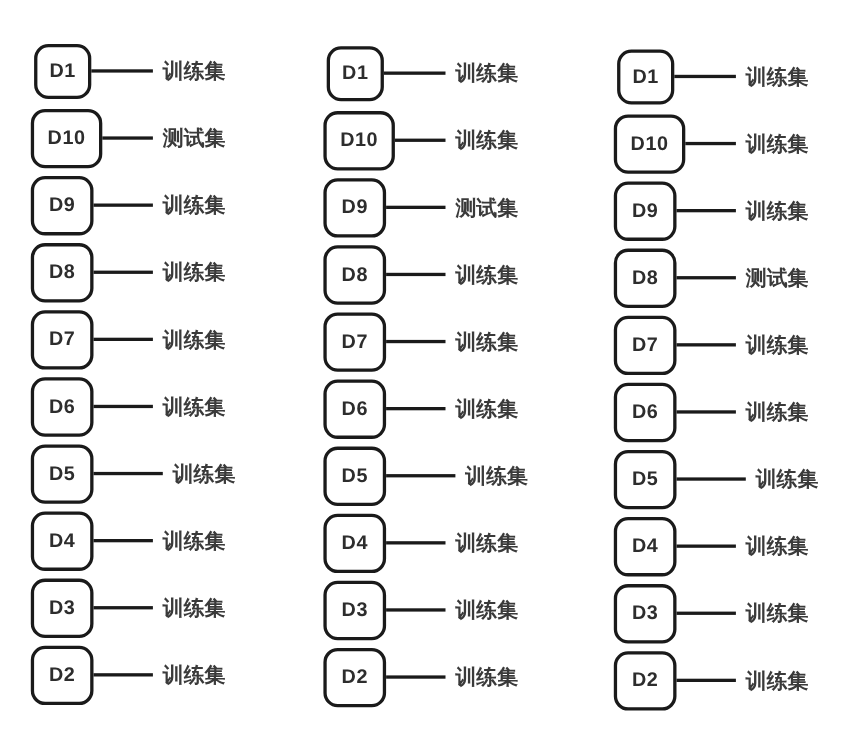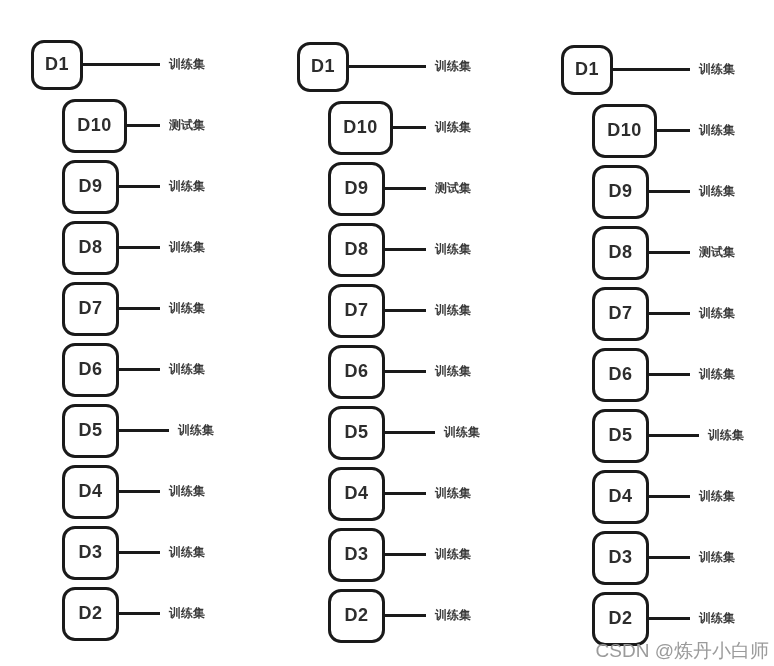--- a/index.html
+++ b/index.html
@@ -39,41 +39,40 @@
   .box {
     flex: 0 0 auto;
     width: 57px;
     height: 54px;
     background: var(--bg);
     border: 3px solid var(--stroke);
     border-radius: 13px;
     display: flex;
     align-items: center;
     justify-content: center;
-    margin-left: 34px;
   }
   .box.wide { width: 65px; }
   .row:first-child .box { width: 52px; height: 50px; margin-left: 3px; }
 
   .box-label {
     font-size: 18px;
     letter-spacing: 0.5px;
     color: var(--box-text);
   }
 
   .line {
     flex: 1 1 auto;
     height: 3px;
     background: var(--stroke);
     margin-right: 9px;
   }
 
   .set-label {
     flex: 0 0 auto;
-    font-size: 12px;
+    font-size: 19px;
     color: var(--label-text);
     white-space: nowrap;
   }
 
   .watermark {
     position: absolute;
     right: 5px;
     bottom: 2px;
     font-size: 19px;
     color: var(--watermark);
@@ -320,14 +319,13 @@
   </div>
 
   <div class="row">
     <div class="box">
       <span class="box-label">D2</span>
     </div>
     <div class="line"></div>
     <span class="set-label">训练集</span>
   </div>
 </div>
-  <div class="watermark">CSDN @炼丹小白师</div>
 </div>
 
 </body></html>

